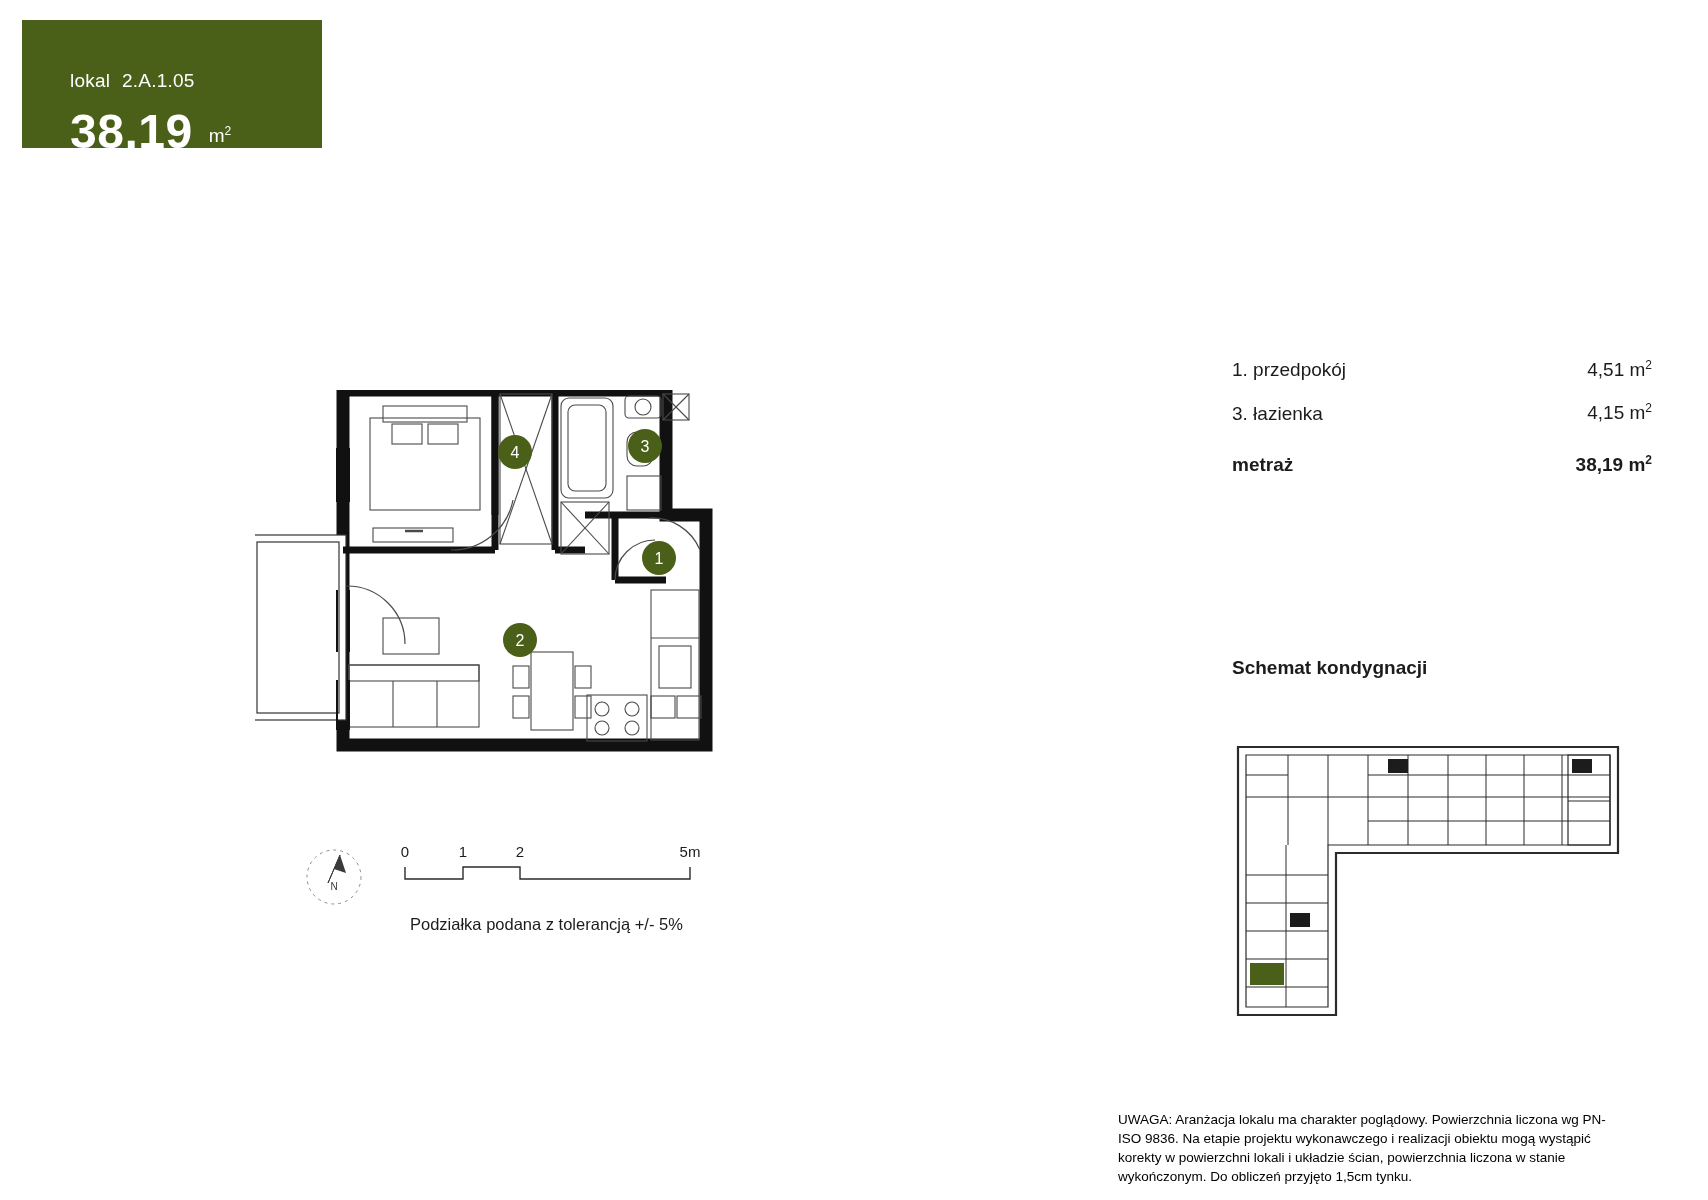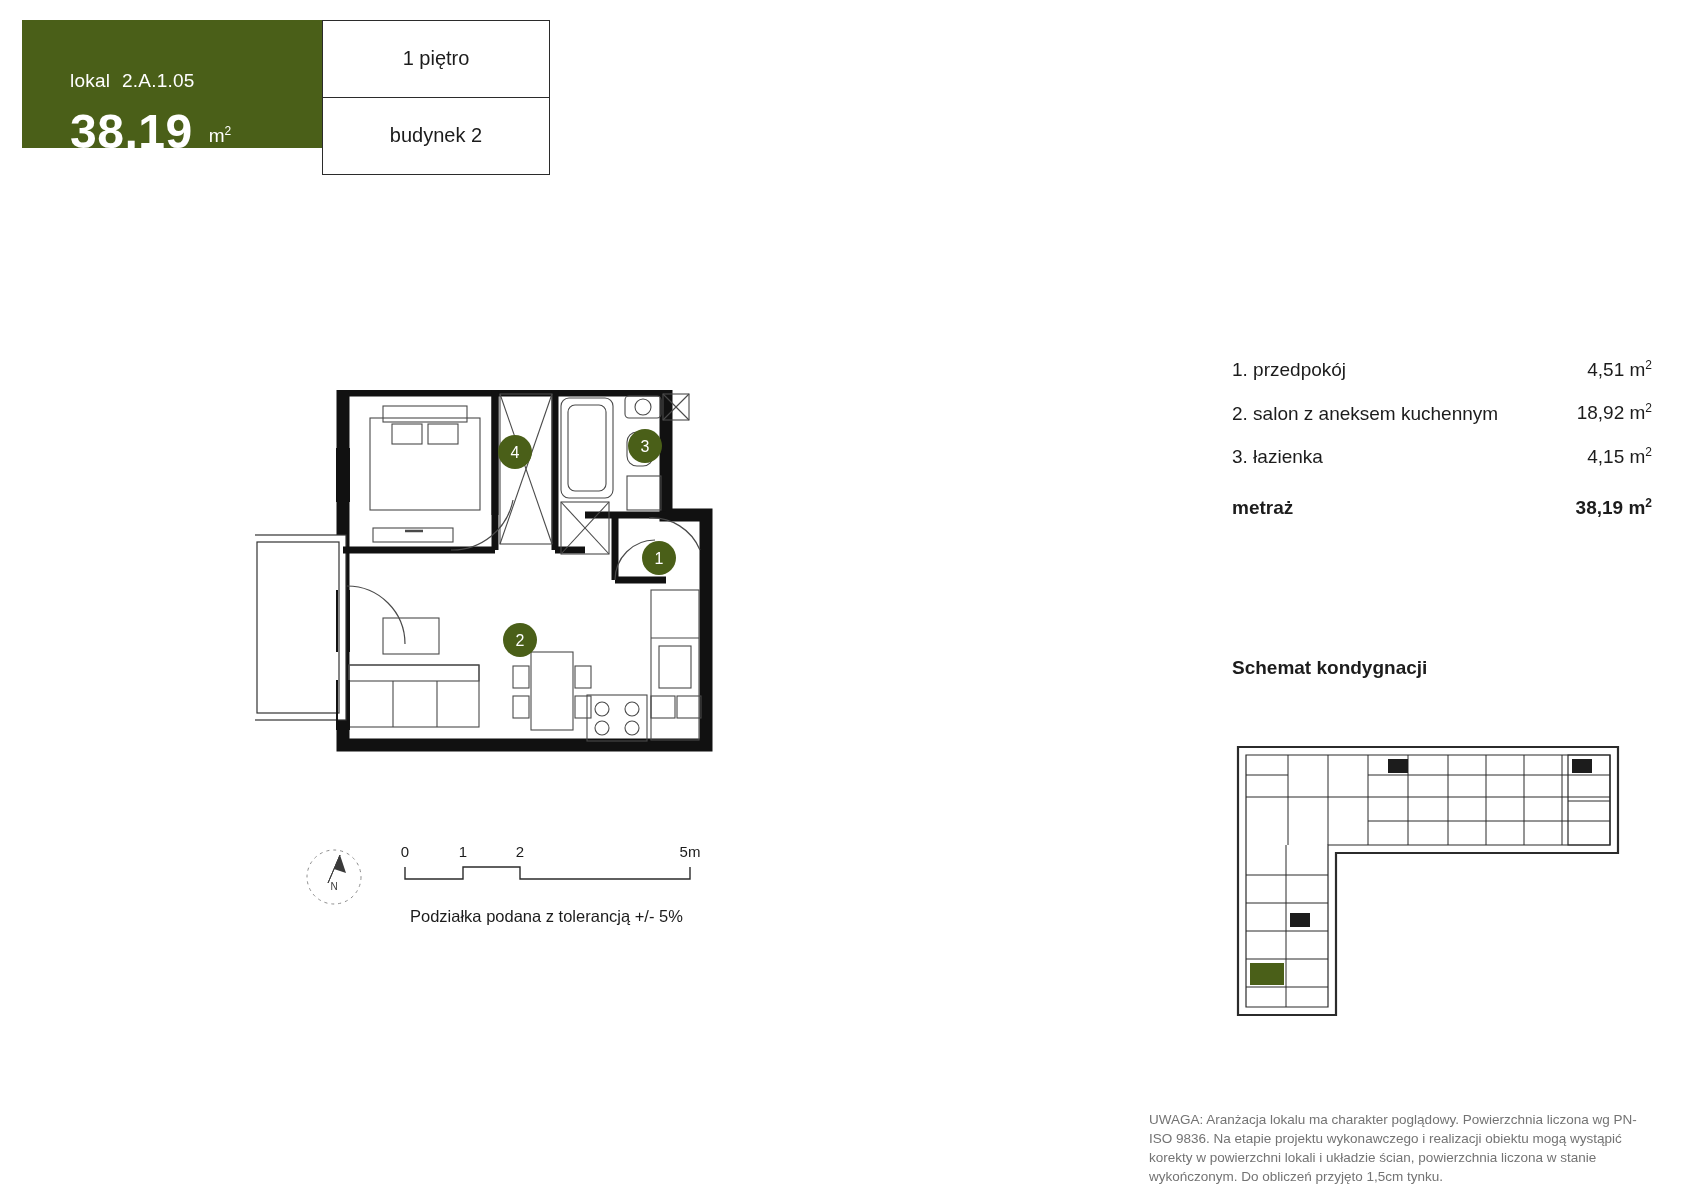--- a/index.html
+++ b/index.html
@@ -32,56 +32,52 @@
     font-size: 20px; background: #fff;
   }
   .badge-cell.second { border-top: none; }
 
   
   .plan-wrap { position: absolute; left: 255px; top: 390px; width: 520px; height: 400px; }
   .plan-svg { display: block; }
 
   
   .scale-wrap { position: absolute; left: 300px; top: 835px; width: 430px; height: 110px; }
-  .scale-note { position: absolute; left: 110px; top: 72px; font-size: 16.5px; color: #1c1c1c; white-space: nowrap; }
+  .scale-note { position: absolute; left: 110px; top: 80px; font-size: 16.5px; color: #1c1c1c; white-space: nowrap; }
 
   
   .rooms { position: absolute; left: 1232px; top: 358px; width: 420px; }
   .room-row { display: flex; justify-content: space-between; align-items: flex-end; font-size: 19px; margin-bottom: 20px; }
   .room-row .label { white-space: nowrap; }
   .room-row .value { white-space: nowrap; }
   .room-row sup { font-size: 12px; }
   .room-row.total { font-weight: 700; margin-top: 28px; }
 
   .schemat-title { position: absolute; left: 1232px; top: 657px; font-size: 19px; font-weight: 700; }
 
   .schemat-wrap { position: absolute; left: 1228px; top: 735px; width: 400px; height: 300px; }
 
   .uwaga {
-    position: absolute; left: 1149px; top: 1110px; width: 510px;
-    font-size: 13.5px; line-height: 1.42; color: #737373;
+    position: absolute; left: 1118px; top: 1110px; width: 510px;
+    font-size: 13.5px; line-height: 1.42; color: #000000;
   }
 </style>
 </head>
 <body>
 
 <div class="page">
 
   <div class="badge">
     <div class="badge-green">
       <div class="lokal-line">
         <span>lokal</span><span class="code">2.A.1.05</span>
       </div>
       <div class="area-line">
         <span class="area-num">38,19</span><span class="area-unit"><span>m</span><sup>2</sup></span>
       </div>
-    </div>
-    <div class="badge-white">
-      <div class="badge-cell">1 piętro</div>
-      <div class="badge-cell second">budynek 2</div>
     </div>
   </div>
 
   <div class="plan-wrap">
     <svg class="plan-svg" width="520" height="400" viewBox="0 0 520 400">
       <g fill="none" stroke="#111" stroke-width="1">
 
         <path d="M 88 0 L 411 0 L 411 125 L 451 125 L 451 355 L 88 355 Z" fill="none" stroke="#111" stroke-width="13"></path>
 
         <g stroke="#333" stroke-width="1.2">
@@ -223,24 +219,20 @@
       <text x="220" y="22" text-anchor="middle" font-size="15" fill="#1c1c1c" font-family="Liberation Sans, sans-serif">2</text>
       <text x="390" y="22" text-anchor="middle" font-size="15" fill="#1c1c1c" font-family="Liberation Sans, sans-serif">5m</text>
     </svg>
     <div class="scale-note">Podziałka podana z tolerancją +/- 5%</div>
   </div>
 
   <div class="rooms">
     <div class="room-row">
       <span class="label">1. przedpokój</span>
       <span class="value"><span>4,51 m</span><sup>2</sup></span>
-    </div>
-    <div class="room-row">
-      <span class="label">2. salon z aneksem kuchennym</span>
-      <span class="value"><span>18,92 m</span><sup>2</sup></span>
     </div>
     <div class="room-row">
       <span class="label">3. łazienka</span>
       <span class="value"><span>4,15 m</span><sup>2</sup></span>
     </div>
     <div class="room-row total">
       <span class="label">metraż</span>
       <span class="value"><span>38,19 m</span><sup>2</sup></span>
     </div>
   </div>

